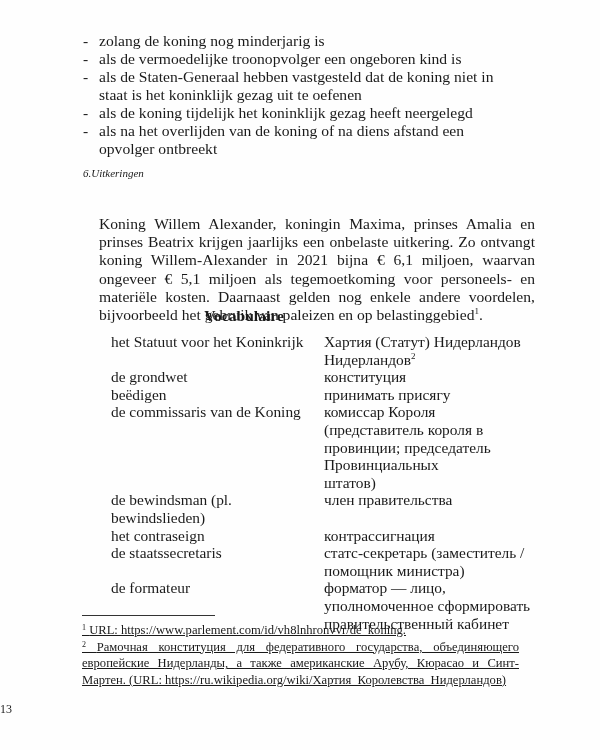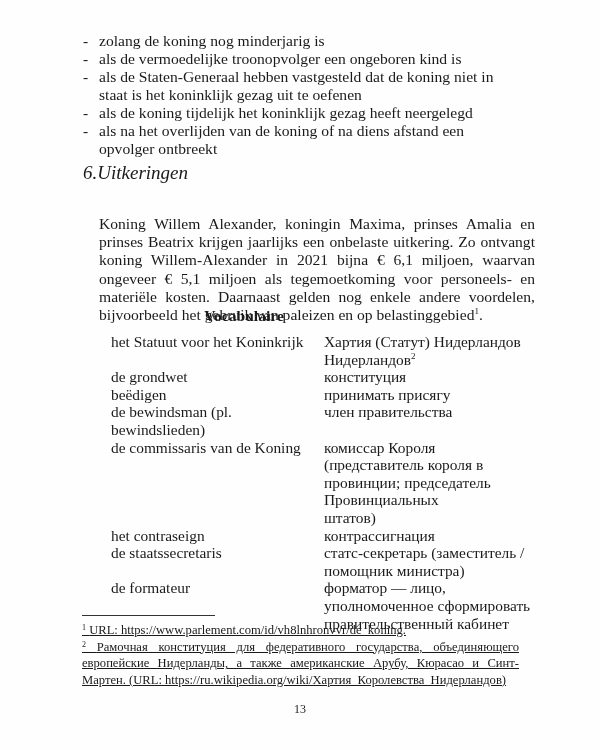--- a/index.html
+++ b/index.html
@@ -3,33 +3,33 @@
 <meta charset="utf-8">
 <style>
   html, body { margin: 0; padding: 0; background: #ffffff; }
   body { width: 600px; height: 750px; position: relative; overflow: hidden;
          font-family: "Liberation Serif", "DejaVu Serif", serif; color: #1a1a1a; }
   .page { position: absolute; left: 0; top: 0; width: 600px; height: 750px; background: #fefefe; }
   .bullets { position: absolute; left: 83px; top: 32px; width: 440px; margin: 0; padding: 0; list-style: none;
              font-size: 15.6px; line-height: 18px; }
   .bullets li { position: relative; padding-left: 16px; }
   .bullets li .dash { position: absolute; left: 0; top: 0; }
-  .section-title { position: absolute; left: 83px; top: 164px; font-style: italic; font-size: 19px; line-height: 18px; margin: 0; font-weight: normal; }
+  .section-title { position: absolute; left: 83px; top: 164px; font-style: italic; font-size: 11px; line-height: 18px; margin: 0; font-weight: normal; }
   .para { position: absolute; left: 83px; top: 199px; width: 436px; font-size: 15.6px; line-height: 18.2px; text-align: justify; margin: 16px; }
   .para sup, .ru sup { font-size: 9px; line-height: 0; }
   .vocab-title { position: absolute; left: 0; width: 488px; top: 307px; text-align: center; font-weight: bold; font-size: 15.6px; margin: 0; }
   .vocab { position: absolute; left: 87px; top: 333px; width: 440px; font-size: 15.4px; line-height: 17.6px; }
   .vrow { display: flex; }
   .vrow .nl { width: 213px; flex: none; margin-left: 24px; }
   .vrow .ru { width: 230px; flex: none; }
   .rule { position: absolute; left: 82px; top: 615px; width: 133px; height: 1px; background: #333; }
   .footnotes { position: absolute; left: 82px; top: 622px; width: 437px; font-size: 12.6px; line-height: 16.6px; text-decoration: underline; }
   .footnotes p { margin: 0; text-align: justify; }
   .footnotes sup { font-size: 8px; line-height: 0; vertical-align: 4px; }
-  .pagenum { position: absolute; left: 0; width: 600px; top: 702px; text-align: center; font-size: 12px; }
+  .pagenum { position: absolute; left: 0; width: 600px; top: 702px; font-size: 12px; }
 </style>
 </head>
 <body>
 
 <div class="page">
 
   <ul class="bullets">
     <li><span class="dash">-</span><span>zolang de koning nog minderjarig is</span></li>
     <li><span class="dash">-</span><span>als de vermoedelijke troonopvolger een ongeboren kind is</span></li>
     <li><span class="dash">-</span><span>als de Staten-Generaal hebben vastgesteld dat de koning niet in staat is het koninklijk gezag uit te oefenen</span></li>
@@ -49,27 +49,27 @@
       <div class="ru"><span>Хартия (Статут) Нидерландов Нидерландов</span><sup>2</sup></div>
     </div>
     <div class="vrow">
       <div class="nl">de grondwet</div>
       <div class="ru">конституция</div>
     </div>
     <div class="vrow">
       <div class="nl">beëdigen</div>
       <div class="ru">принимать присягу</div>
     </div>
+    <div class="vrow" style="margin-top:0;">
+      <div class="nl">de commissaris van de Koning</div>
+      <div class="ru" style="width:170px;">комиссар Короля (представитель короля в провинции; председатель Провинциальных штатов)</div>
+    </div>
     <div class="vrow">
       <div class="nl" style="width:150px;margin-right:63px;">de bewindsman (pl. bewindslieden)</div>
       <div class="ru">член правительства</div>
-    </div>
-    <div class="vrow" style="margin-top:0;">
-      <div class="nl">de commissaris van de Koning</div>
-      <div class="ru" style="width:170px;">комиссар Короля (представитель короля в провинции; председатель Провинциальных штатов)</div>
     </div>
     <div class="vrow">
       <div class="nl">het contraseign</div>
       <div class="ru">контрассигнация</div>
     </div>
     <div class="vrow">
       <div class="nl">de staatssecretaris</div>
       <div class="ru">статс-секретарь (заместитель / помощник министра)</div>
     </div>
     <div class="vrow">

